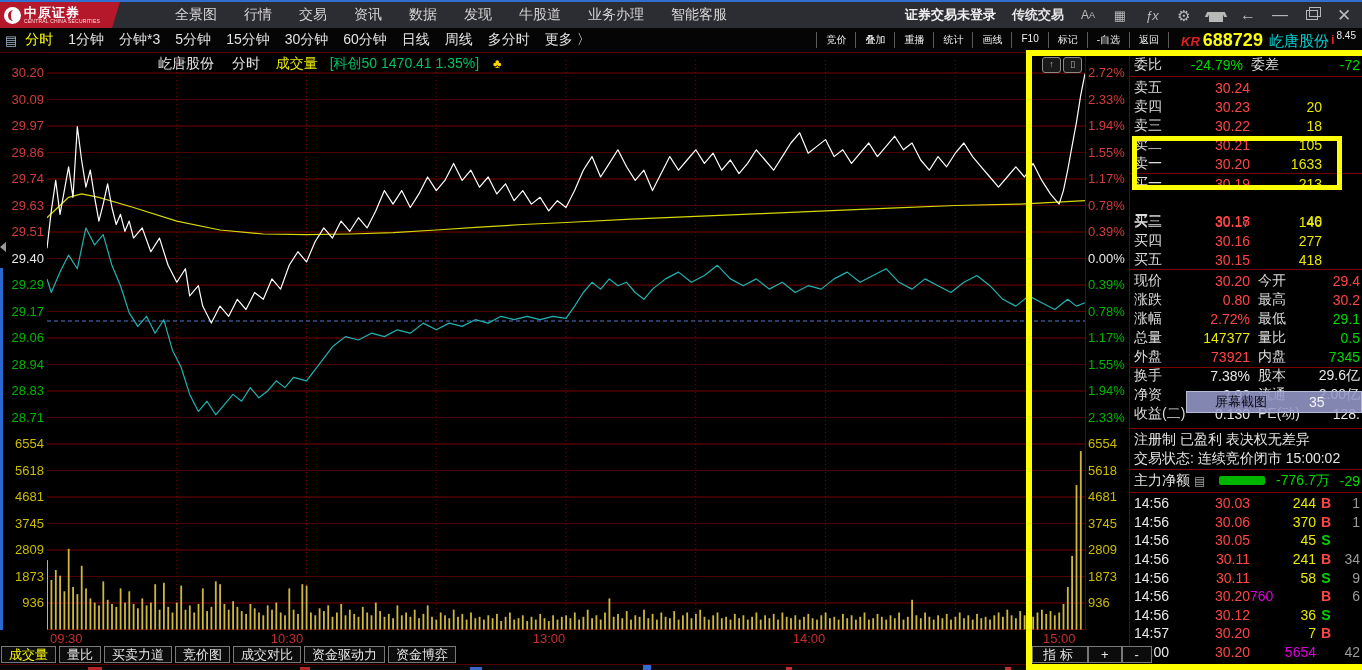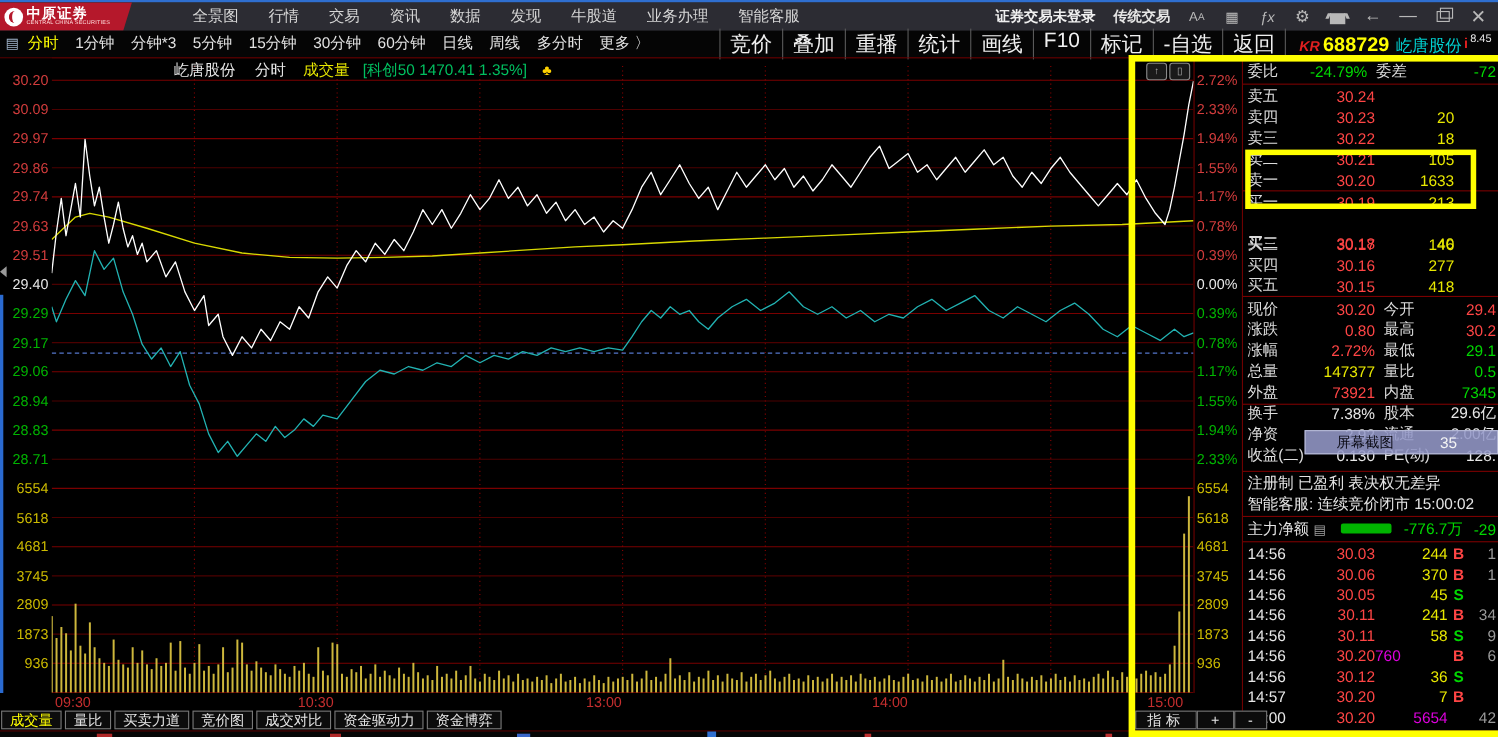--- a/index.html
+++ b/index.html
@@ -27,21 +27,21 @@
   .restore{width:10px;height:8px;border:1px solid #b8b8b8;position:relative;}
   .restore:before{content:"";position:absolute;left:2px;top:-4px;width:10px;height:8px;border:1px solid #b8b8b8;}
   
   .toolbar2{position:absolute;left:0;top:28px;width:1362px;height:25px;background:#050505;display:flex;align-items:center;
             border-bottom:1px solid #520000;box-sizing:border-box;}
   .doc-icon{color:#9fb2c8;font-size:13px;margin:0 8px 0 5px;}
   .periods{display:flex;gap:15px;align-items:center;}
   .period{font-size:14px;color:#e2e2e2;white-space:nowrap;cursor:default;}
   .period.active{color:#ffff00;}
   .tb2-right{margin-left:auto;display:flex;align-items:center;}
-  .tb2-btn{font-size:19px;color:#f0f0f0;padding:1px 9px;border-left:1px solid #5a5a5a;white-space:nowrap;}
+  .tb2-btn{font-size:10px;color:#f0f0f0;padding:1px 9px;border-left:1px solid #5a5a5a;white-space:nowrap;}
   .tb2-btn:last-of-type{border-right:1px solid #5a5a5a;}
   .stockid{display:flex;align-items:flex-start;margin-left:12px;padding-right:6px;}
   .kr{color:#e02020;font-weight:bold;font-size:13px;font-style:italic;margin-top:4px;}
   .scode{color:#ffff00;font-size:18px;font-weight:bold;margin-left:3px;}
   .sname{color:#00d2d2;font-size:15px;margin-left:6px;margin-top:2px;}
   .sinfo{color:#e02020;font-weight:bold;font-size:13px;margin-left:2px;margin-top:2px;}
   .scorner{color:#e8e8e8;font-size:10px;margin-left:2px;}
   
   .axis-lab{position:absolute;font-size:13px;width:44px;text-align:right;line-height:12px;}
   .axis-lab.rt{left:1088px;text-align:left;}
@@ -604,21 +604,21 @@
         <span style="width: 58px; text-align: right; color: rgb(232, 232, 232);">0.130</span>
         <span style="width: 46px; margin-left: 8px; color: rgb(220, 220, 220);">PE(动)</span>
         <span style="flex: 1 1 0%; text-align: right; color: rgb(232, 232, 232);">128.</span>
       </div>
       <div class="hsep" style="top: 315px;"></div>
       <div class="hsep" style="top: 376px;"></div>
       <div class="prow" style="top: 378px; height: 19px;">
         <span style="color: rgb(228, 228, 228);">注册制 已盈利 表决权无差异</span>
       </div>
       <div class="prow" style="top: 397px; height: 19px;">
-        <span style="color: rgb(228, 228, 228);">智能客服: 连续竞价闭市 15:00:02</span>
+        <span style="color: rgb(228, 228, 228);">交易状态: 连续竞价闭市 15:00:02</span>
       </div>
       <div class="hsep" style="top: 417px;"></div>
       <div class="prow" style="top: 418px; height: 21px;">
         <span style="color: rgb(228, 228, 228);">主力净额</span>
         <span style="margin-left: 4px; font-size: 12px; color: rgb(160, 160, 160);">▤</span>
         <span class="greenbar"></span>
         <span style="flex: 1 1 0%; text-align: right; margin-right: 10px; color: rgb(0, 216, 0);">-776.7万</span>
         <span style="color: rgb(0, 216, 0);">-29</span>
       </div>
       <div class="hsep" style="top: 440px;"></div>

